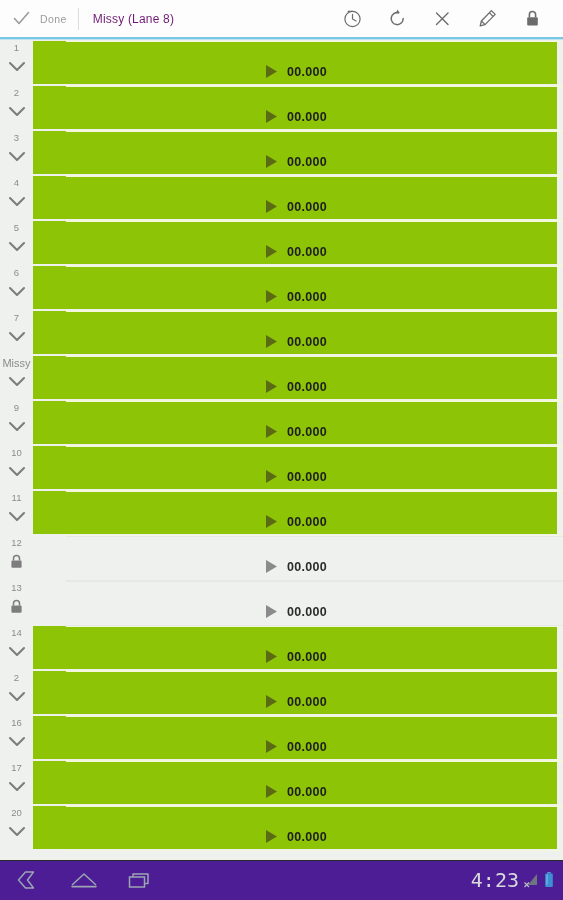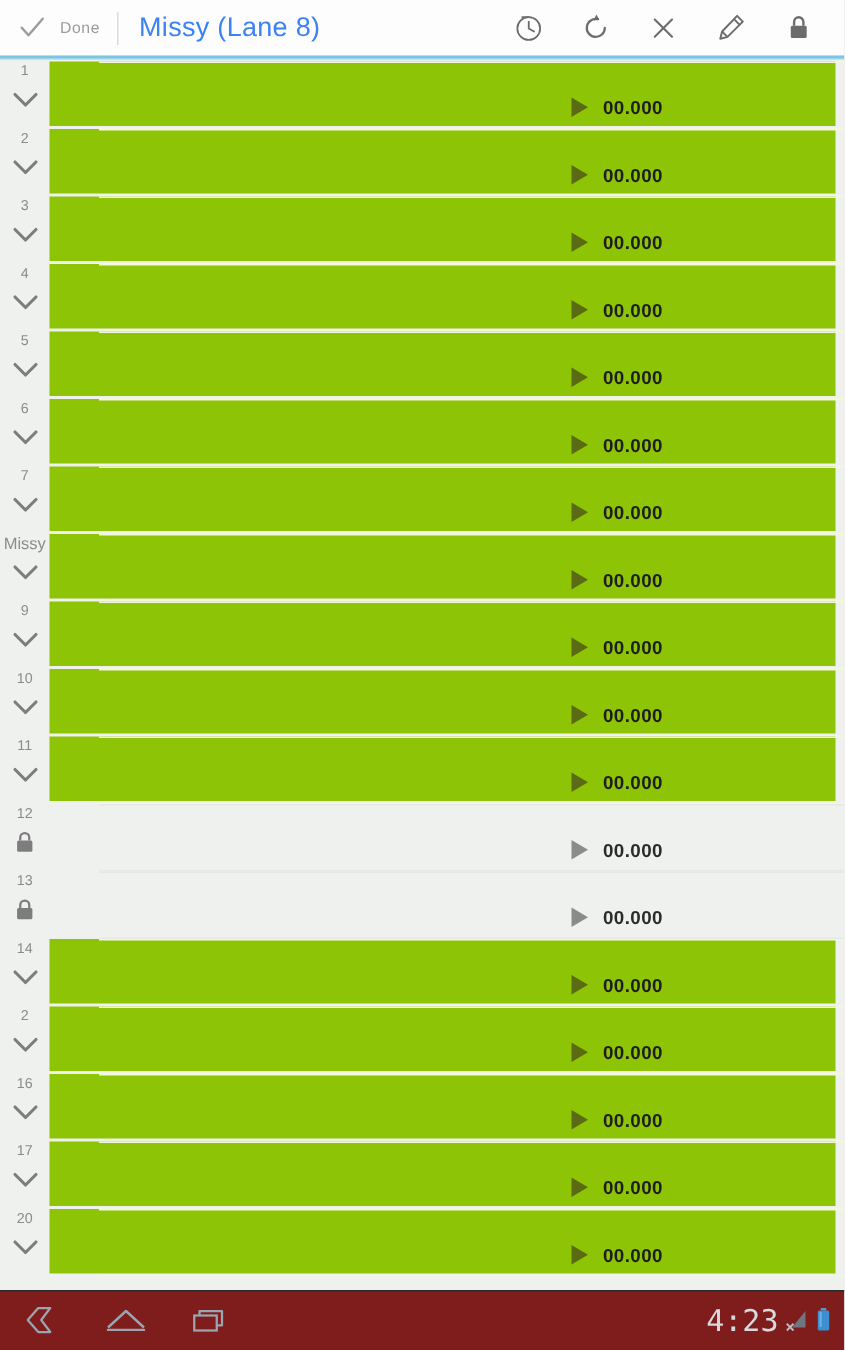--- a/index.html
+++ b/index.html
@@ -45,22 +45,22 @@
     letter-spacing: .4px;
     white-space: nowrap;
   }
   .ab-sep {
     width: 1px;
     height: 22px;
     background: #dcdcdc;
     margin-right: 14px;
   }
   .ab-title {
-    font-size: 18px;
-    color: #3b82f6;
+    font-size: 12px;
+    color: #701a75;
     letter-spacing: .2px;
     white-space: nowrap;
   }
   .ab-spacer { flex: 1 1 auto; }
   .ab-icons { display: flex; align-items: center; }
   .ab-icon {
     width: 45px;
     height: 37px;
     display: flex;
     align-items: center;
@@ -140,21 +140,20 @@
     background: #eff1ef;
   }
   .bar-inner {
     position: absolute;
     left: 0; top: 0;
     width: 524px;
     height: 61px;
     display: flex;
     align-items: center;
     padding-left: 232px;
-    justify-content: center;
   }
   .play-icon {
     width: 13px;
     height: 15px;
     margin-right: 9px;
     flex: 0 0 auto;
   }
   .play-icon svg { display: block; }
   .time-val {
     font-size: 12.5px;
@@ -174,21 +173,21 @@
   .row-edge.top { top: 0; }
   .row-edge.bot { top: 44px; }
   .row.locked .row-edge { background: #e6e8e6; }
 
   
   .navbar {
     position: absolute;
     left: 0; bottom: 0;
     width: 563px;
     height: 40px;
-    background: #7f1d1d;
+    background: #4c1d95;
     display: flex;
     align-items: center;
   }
   .navbar::before{
     content:"";
     position:absolute;
     top:0; left:0;
     width:563px; height:1px;
     background:#2a2a2a;
   }

